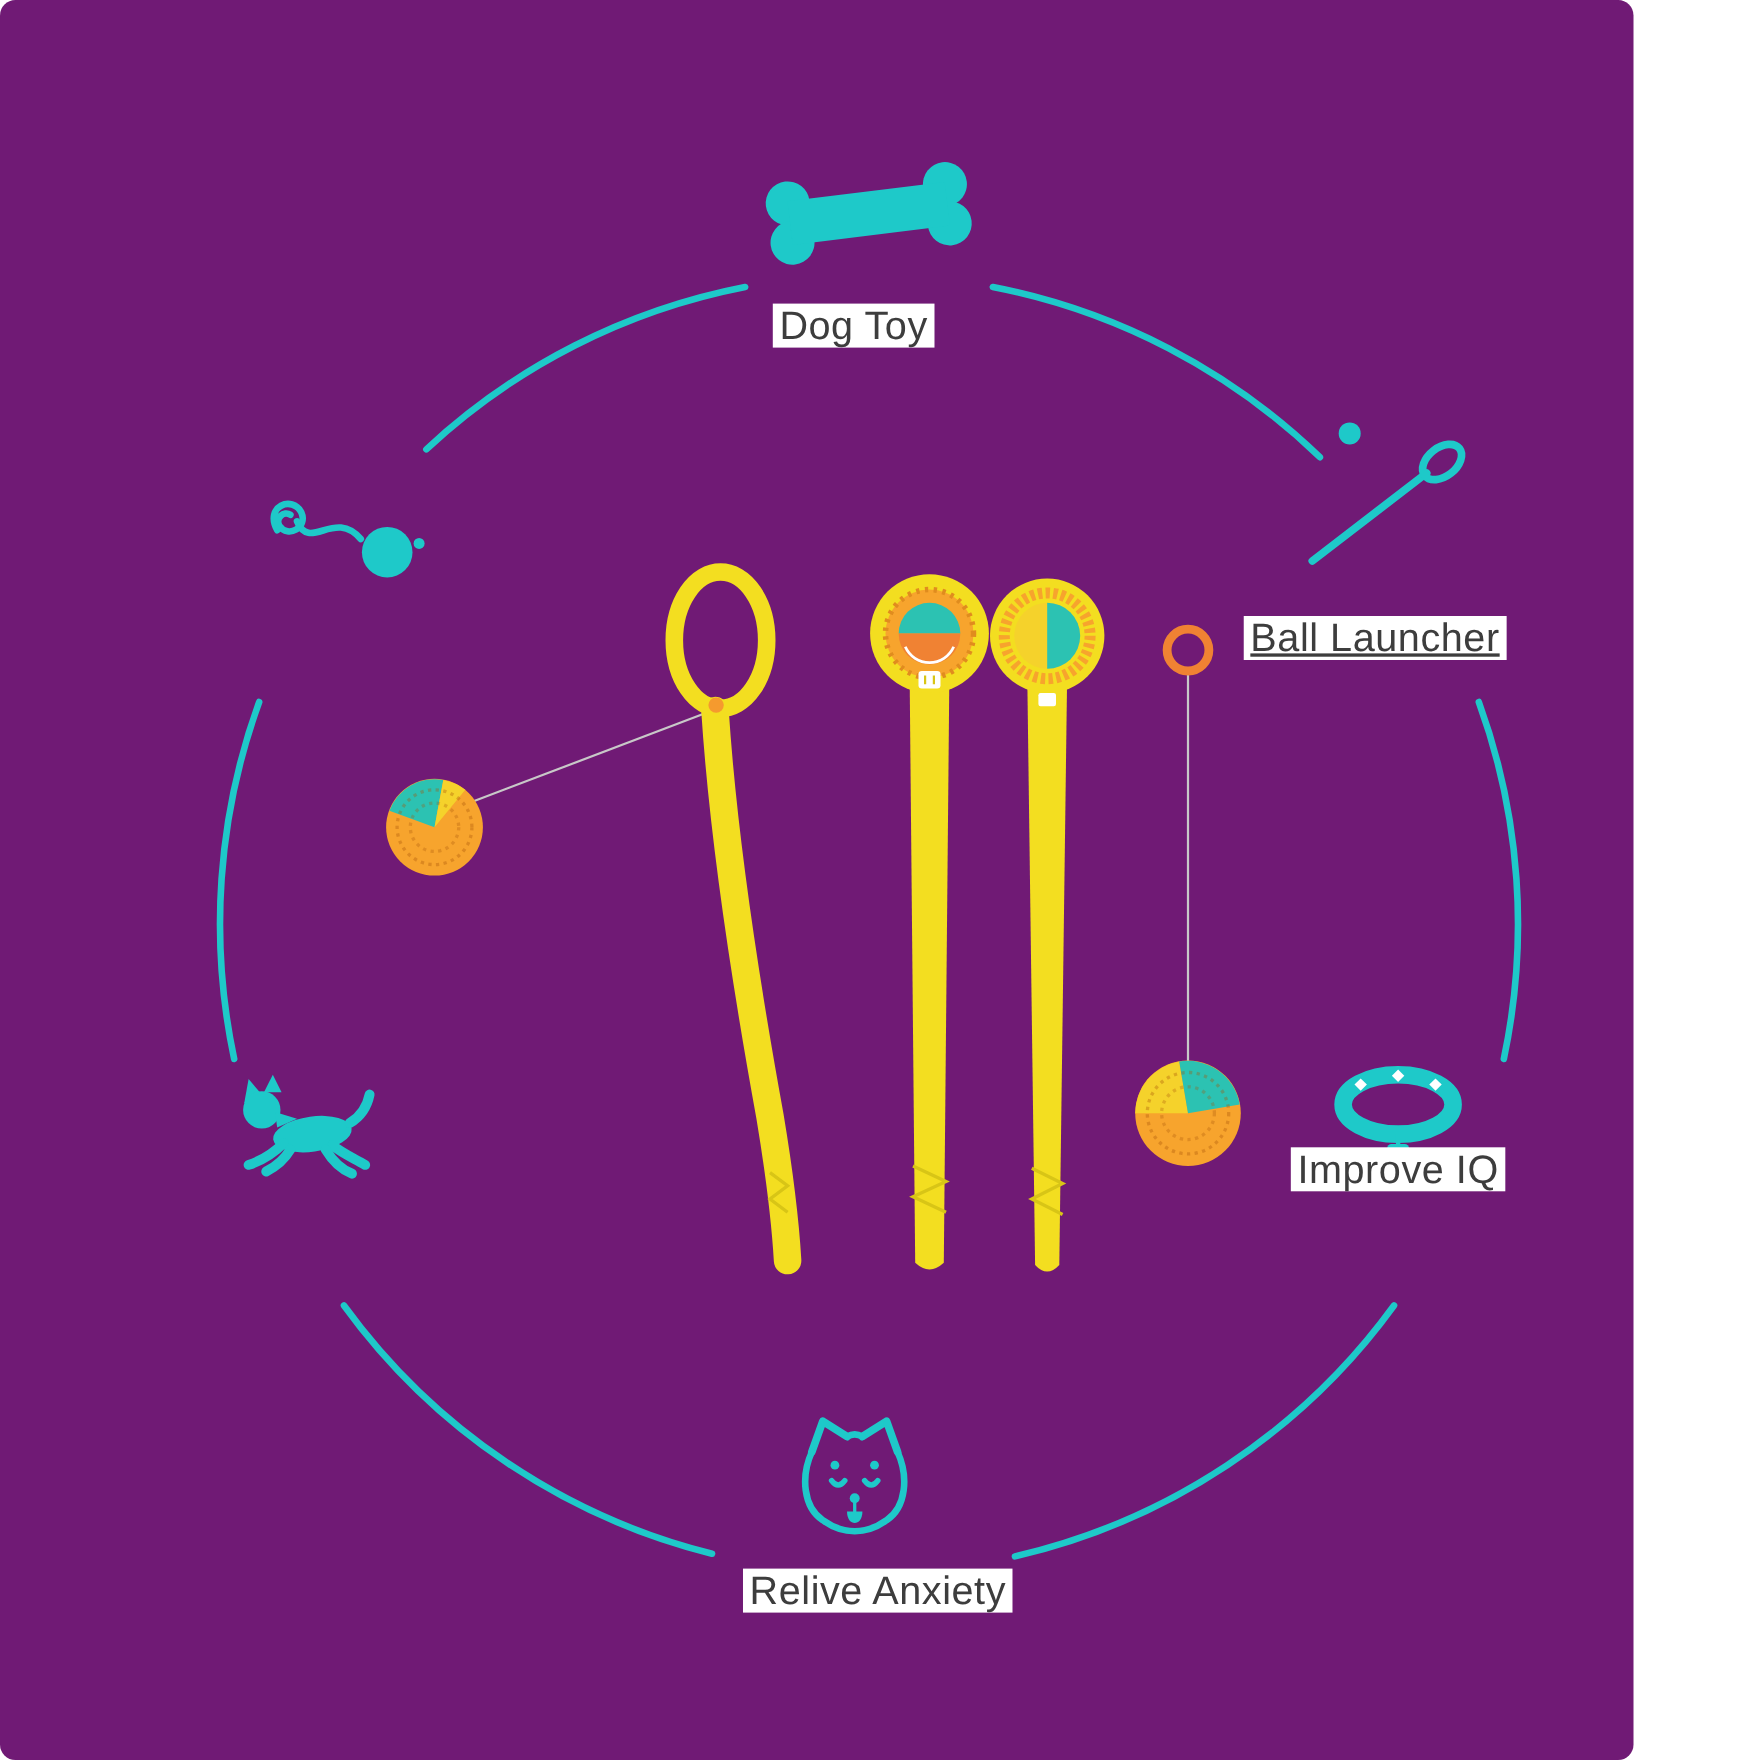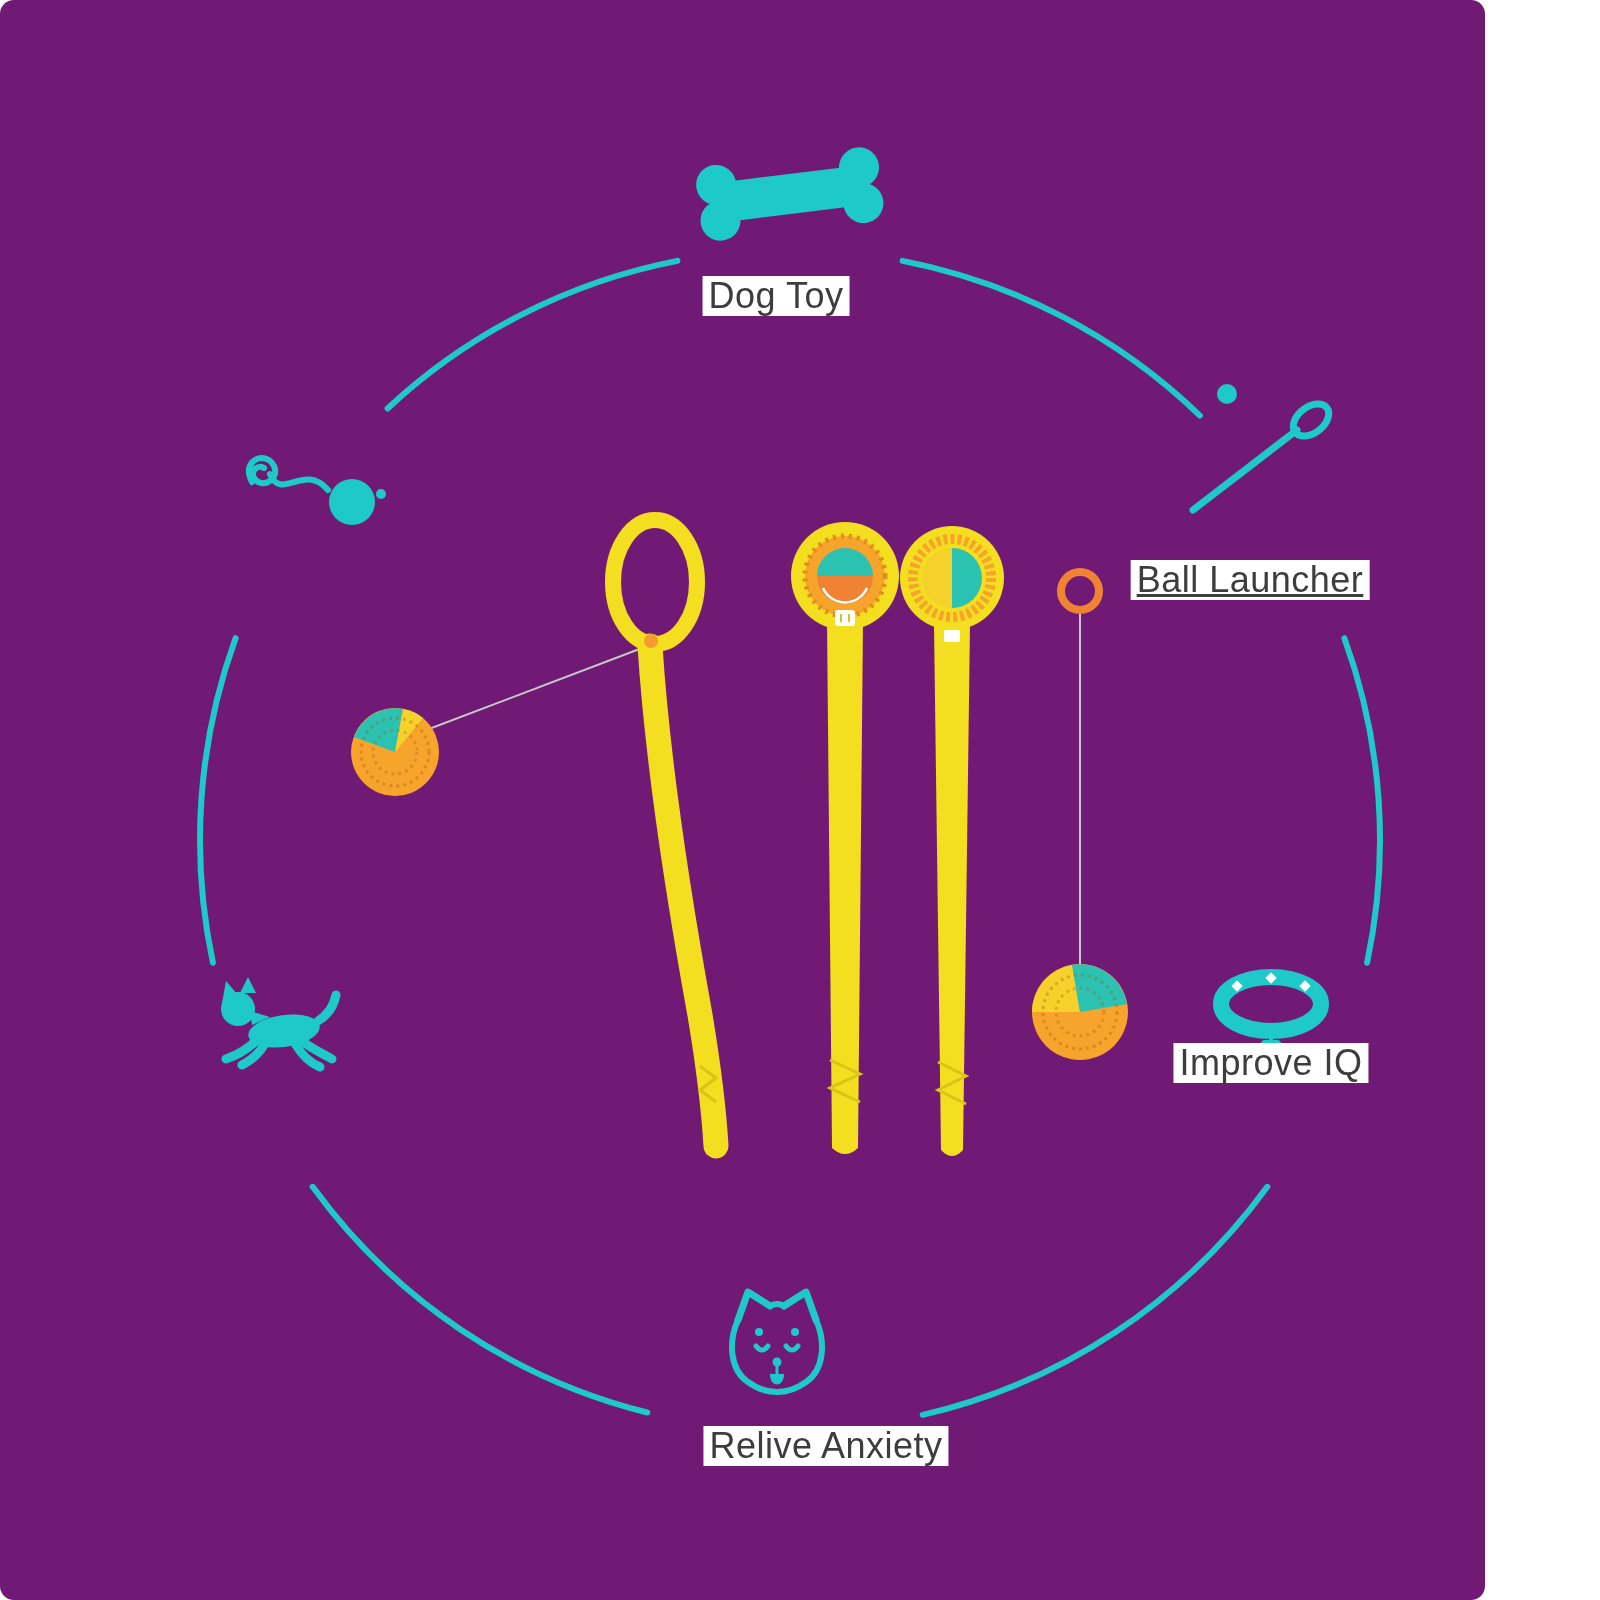--- a/index.html
+++ b/index.html
@@ -178,15 +178,15 @@
         <path d="M44,64 Q50,72 56,64" stroke-width="5"></path>
         <path d="M74,64 Q80,72 86,64" stroke-width="5"></path>
         <line x1="65" y1="84" x2="65" y2="92" stroke-width="3"></line>
       </g>
       <circle cx="47" cy="50" r="4" fill="#1ec9c9"></circle>
       <circle cx="83" cy="50" r="4" fill="#1ec9c9"></circle>
       <circle cx="65" cy="80" r="4.5" fill="#1ec9c9"></circle>
       <path d="M58,92 C58,106 72,106 72,92 Z" fill="#1ec9c9"></path>
     </svg>
   </div>
-  <div class="feature-label" style="left:826px;top:1426px;">Relive Anxiety</div>
+  <div class="feature-label" style="left:798px;top:1426px;">Relive Anxiety</div>
 
 </div>
 
 </body></html>

